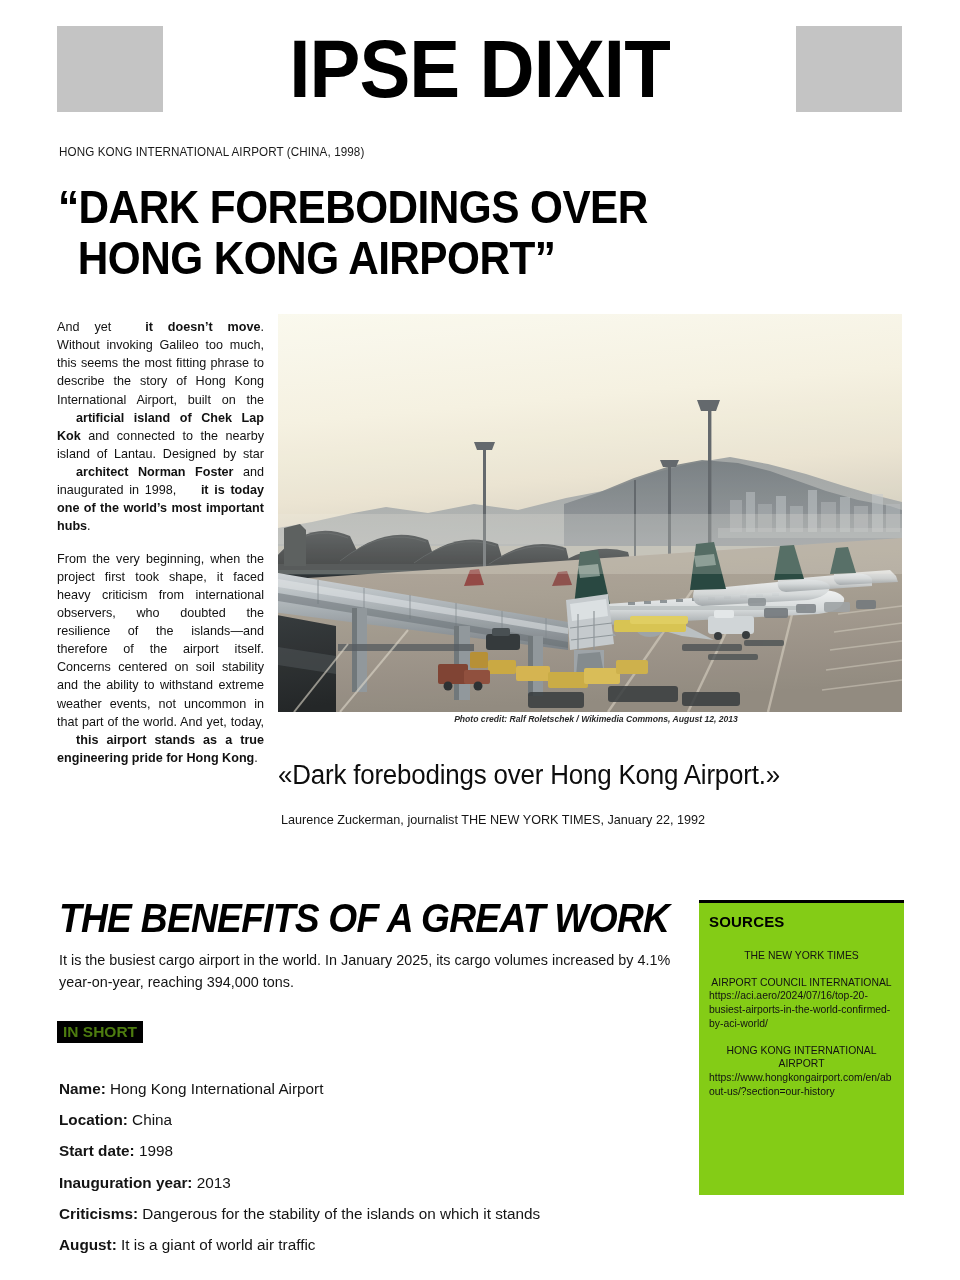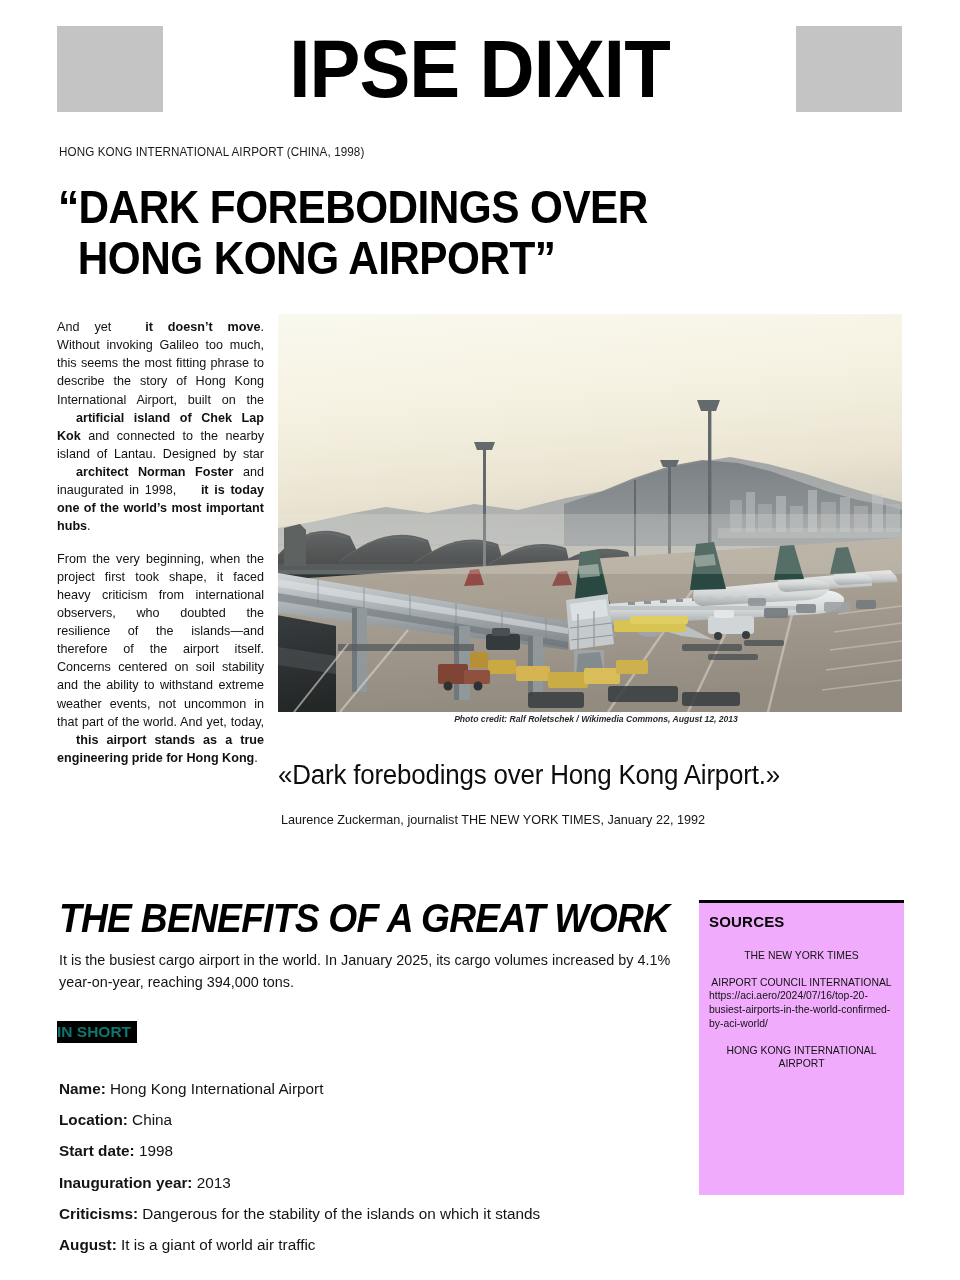--- a/index.html
+++ b/index.html
@@ -175,26 +175,26 @@
     transform-origin: left top;
     color: #141414;
   }
 
   
   .inshort-tag {
     position: absolute;
     left: 57px;
     top: 1021px;
     background: #000;
-    color: #0f766e;
+    color: #4d7c0f;
     font-family: "Liberation Sans Narrow", "Liberation Sans", sans-serif;
     font-weight: bold;
     font-size: 15.5px;
     letter-spacing: 0px;
-    padding: 2px 6px 3px 0;
+    padding: 2px 6px 3px 6px;
     line-height: 1.1;
   }
 
   .facts {
     position: absolute;
     left: 59px;
     top: 1078px;
     width: 640px;
   }
   .fact-row {
@@ -206,21 +206,21 @@
   }
   .fact-row .fl { font-weight: bold; }
 
   
   .sources {
     position: absolute;
     left: 699px;
     top: 900px;
     width: 205px;
     height: 295px;
-    background: #f0abfc;
+    background: #84cc16;
     border-top: 3px solid #000;
     padding: 10px 10px 0 10px;
   }
   .sources-title {
     font-family: "Liberation Sans Narrow", "Liberation Sans", sans-serif;
     font-weight: bold;
     font-size: 15px;
     letter-spacing: 0.2px;
     color: #000;
     margin-bottom: 19px;
@@ -554,16 +554,17 @@
     <div class="sources-title">SOURCES</div>
     <div class="source-item">
       <span class="source-name">THE NEW YORK TIMES</span>
     </div>
     <div class="source-item">
       <span class="source-name">AIRPORT COUNCIL INTERNATIONAL</span>
       <span class="source-url">https://aci.aero/2024/07/16/top-20-busiest-airports-in-the-world-confirmed-by-aci-world/</span>
     </div>
     <div class="source-item">
       <span class="source-name">HONG KONG INTERNATIONAL AIRPORT</span>
+      <span class="source-url">https://www.hongkongairport.com/en/about-us/?section=our-history</span>
     </div>
   </aside>
 
 </div>
 
 </body></html>

